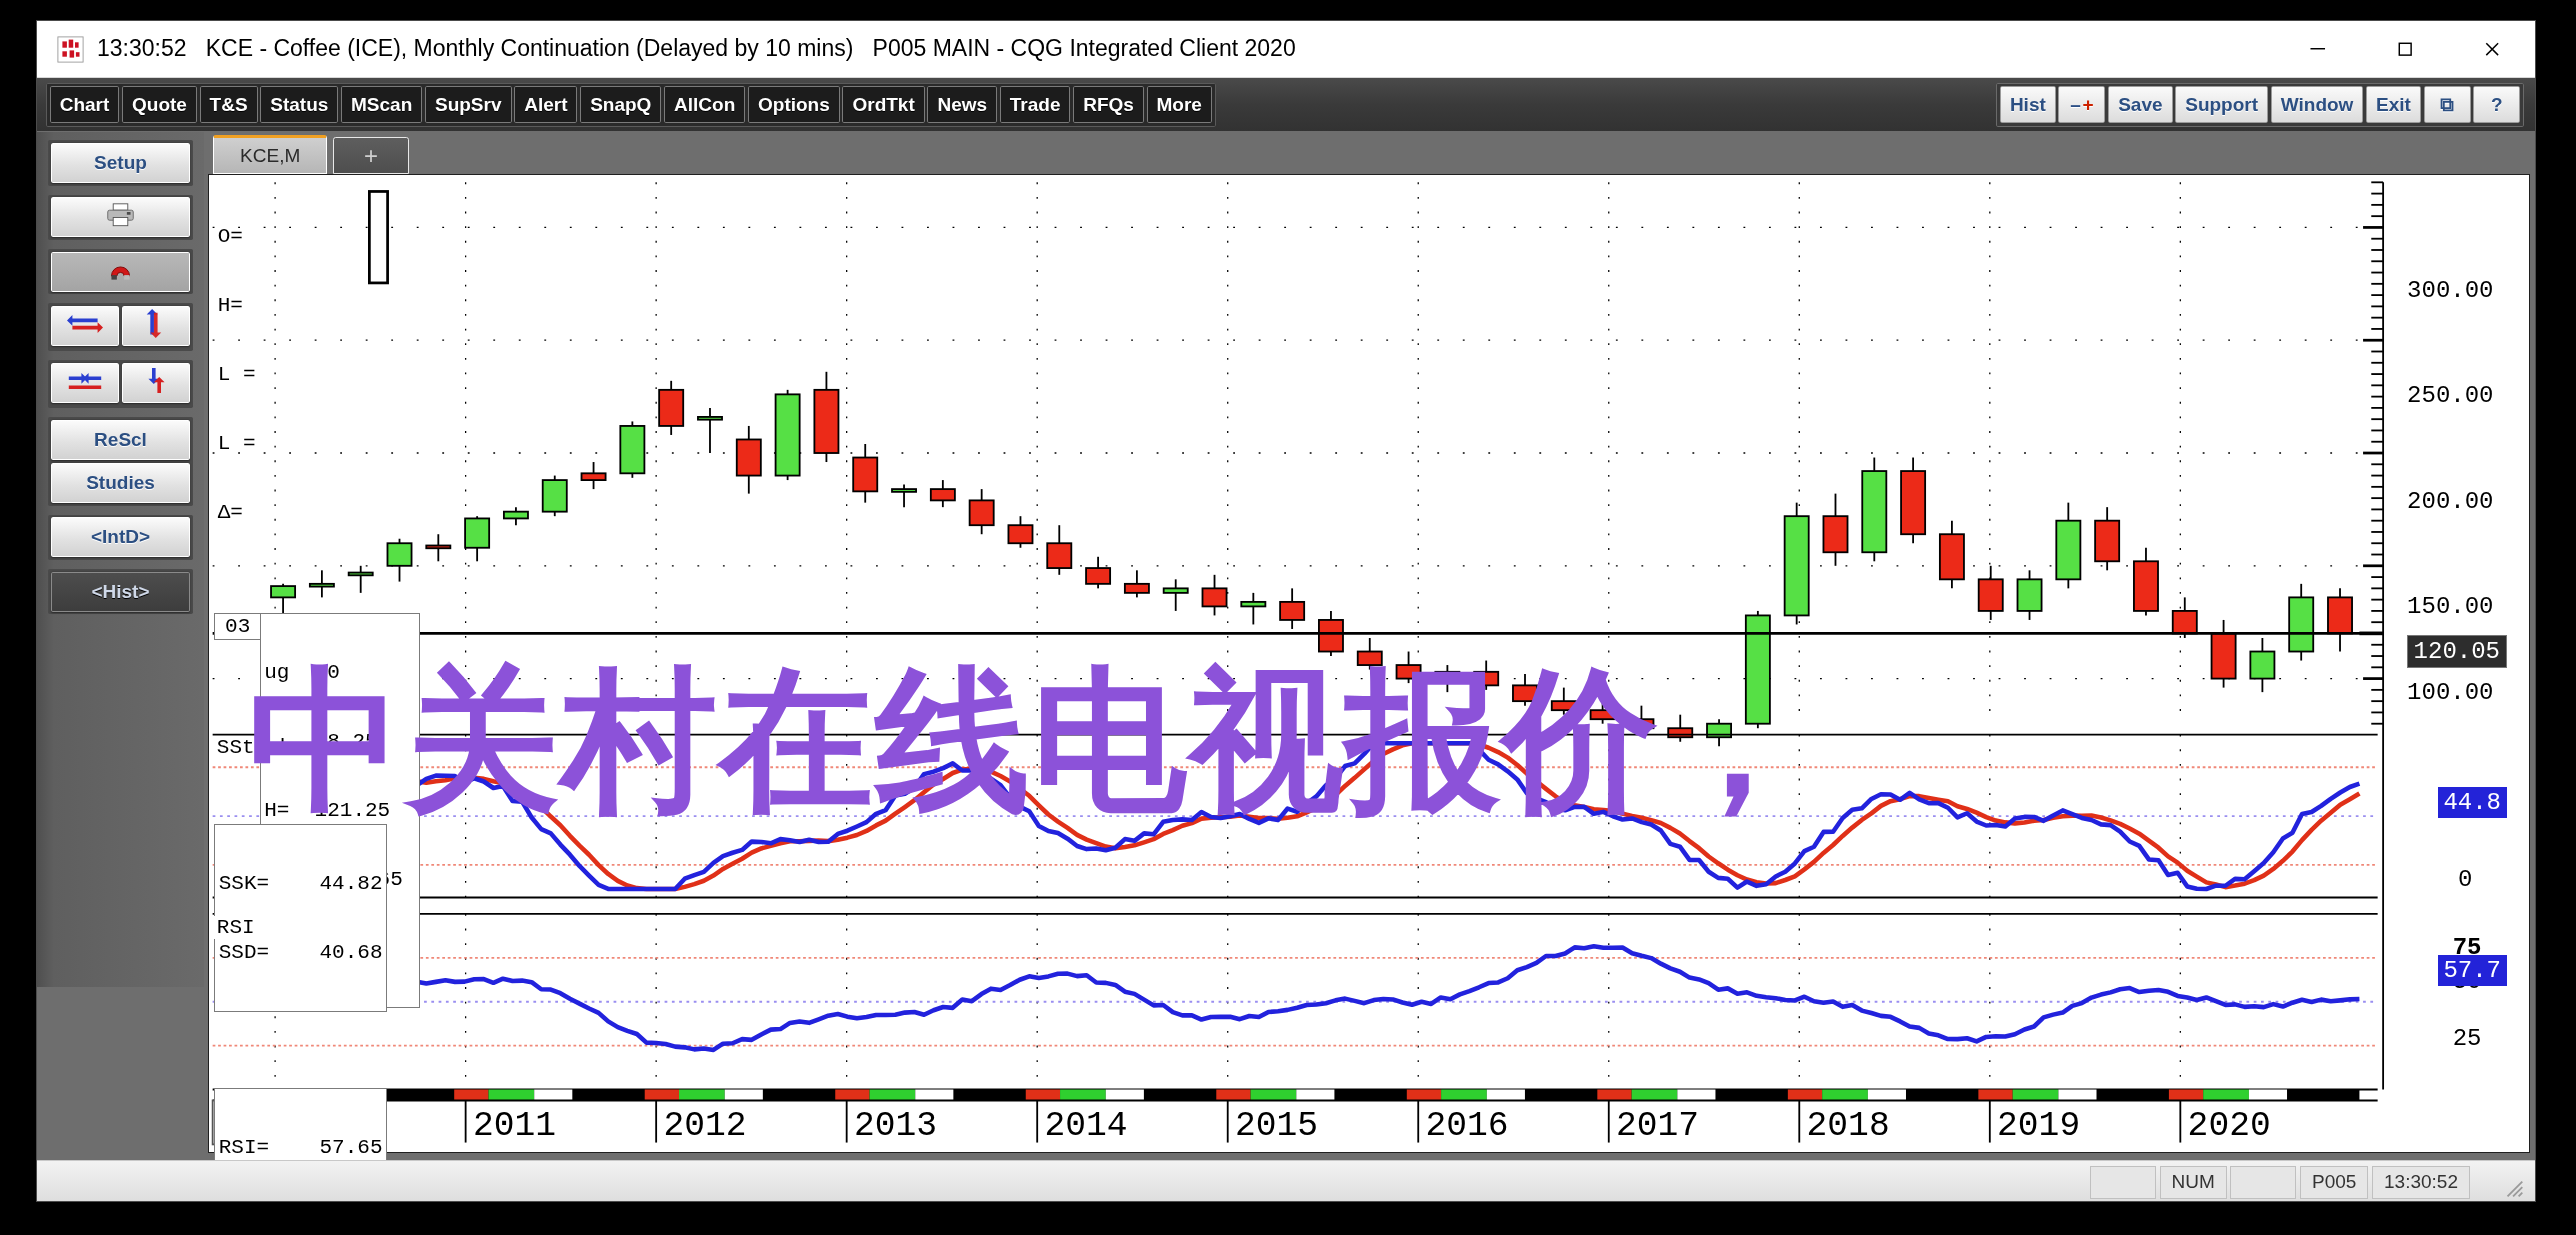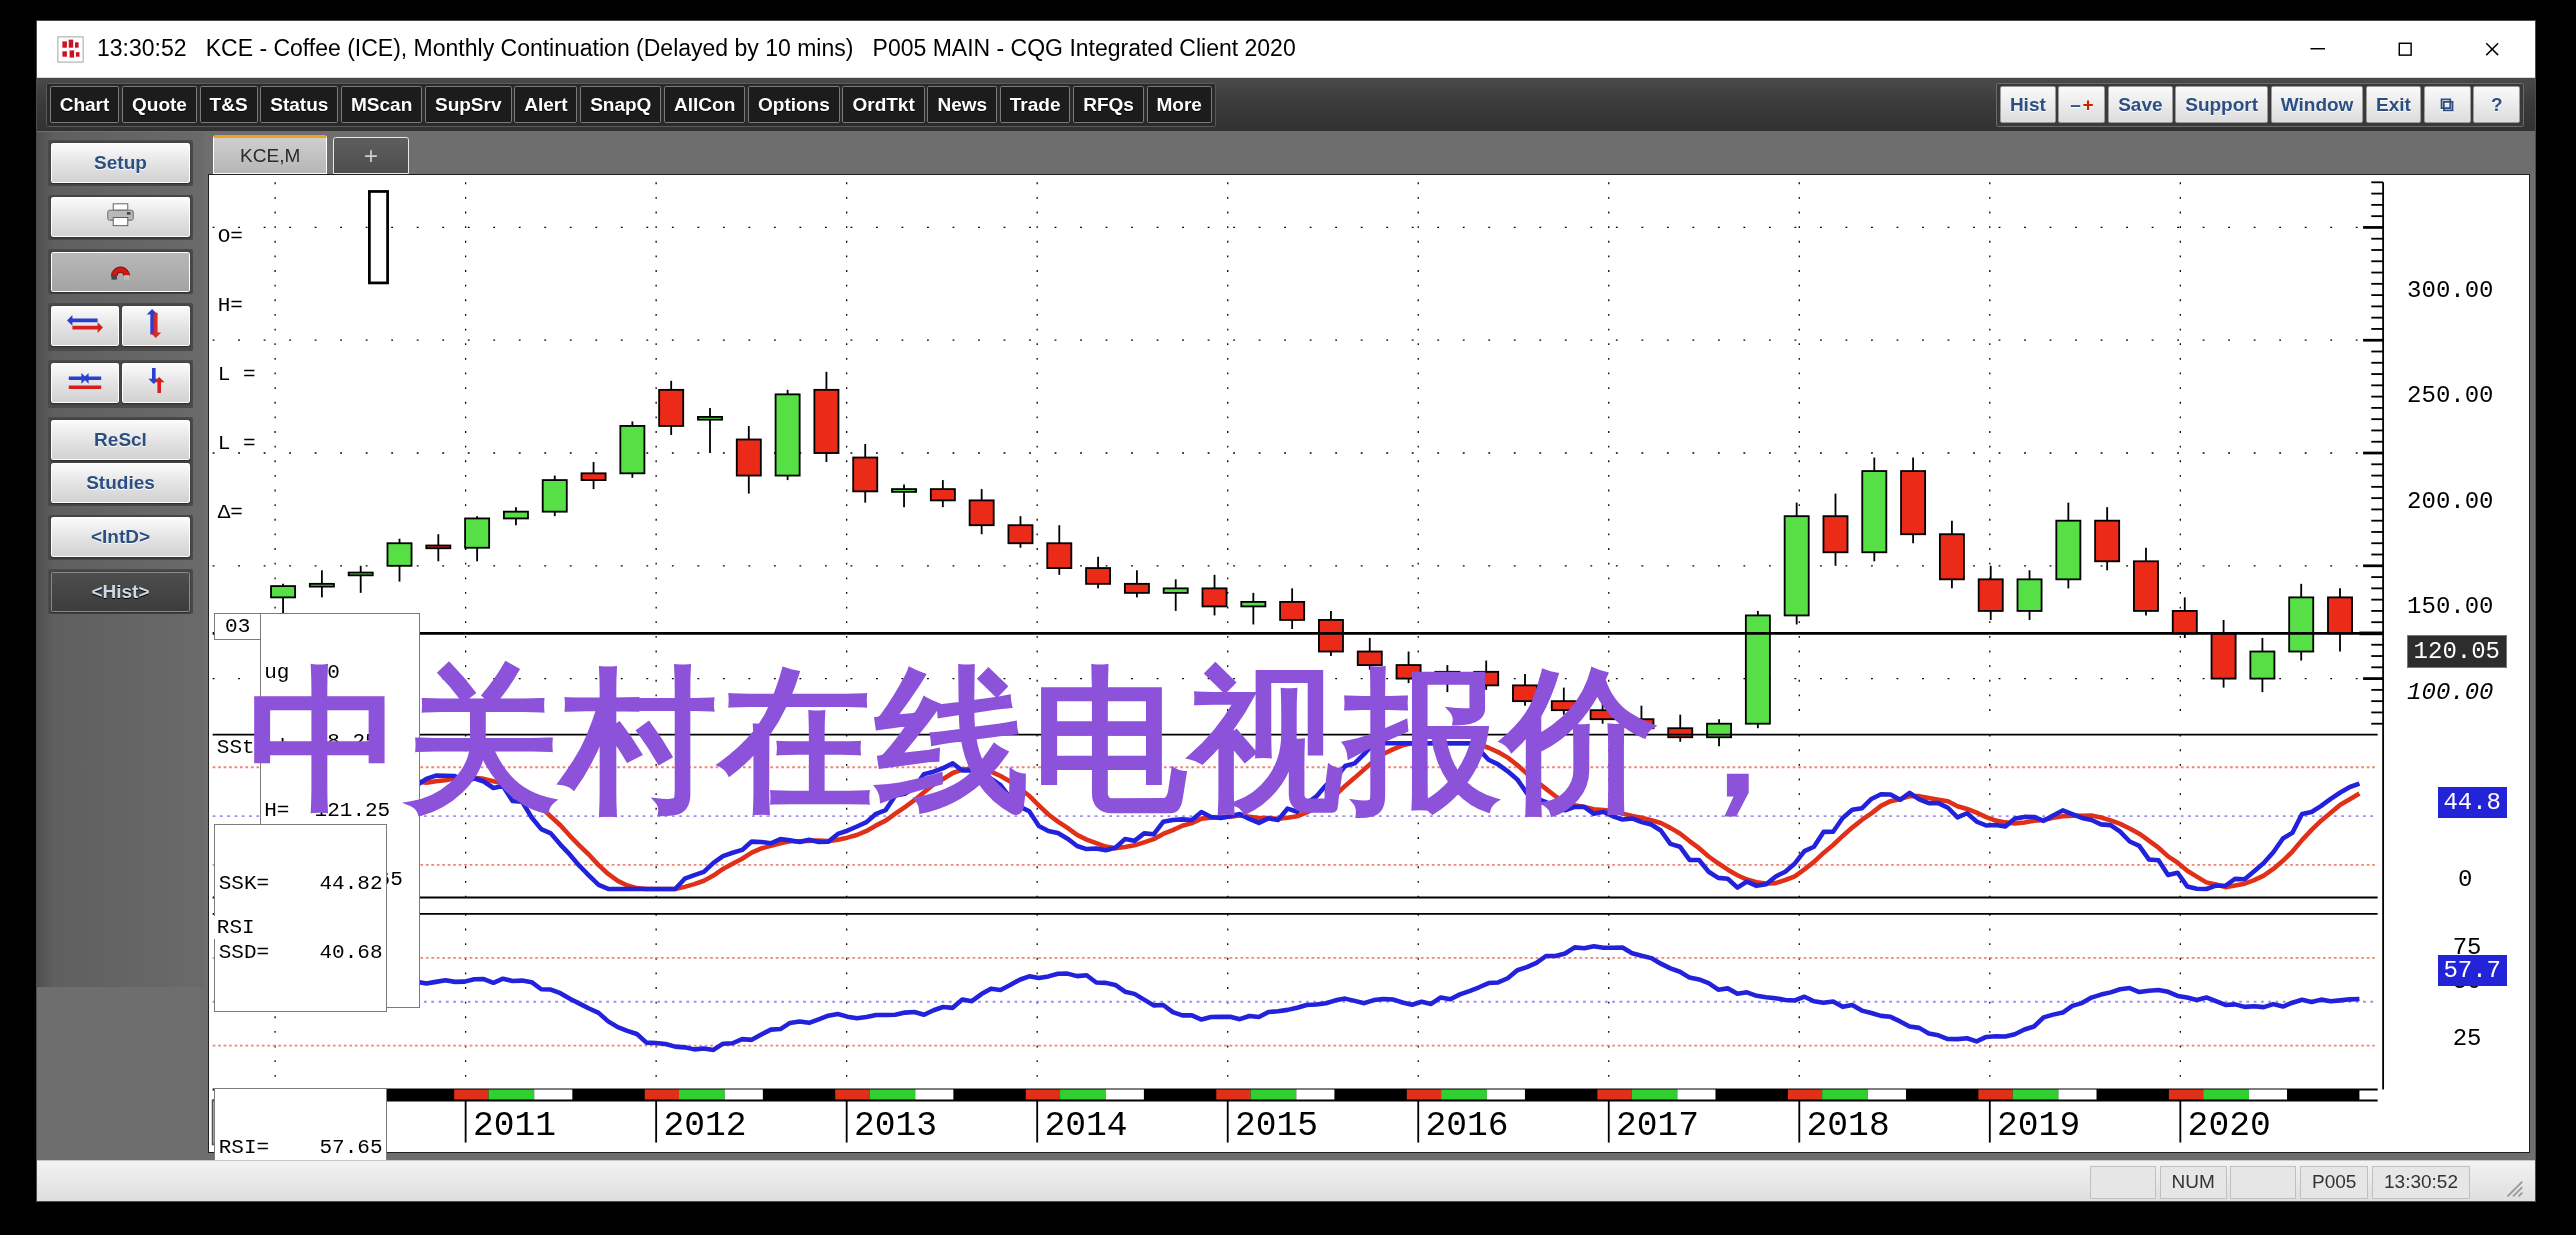--- a/index.html
+++ b/index.html
@@ -551,28 +551,28 @@
 
           <div class="panel-label" style="left:5.5px;top:741px;">RSI</div>
           <div class="readout" style="left:5.5px;top:913px;">
             <div>RSI=    57.65</div>
           </div>
 
           <div class="axlbl" style="right:35px;top:102px;">300.00</div>
           <div class="axlbl" style="right:35px;top:207px;">250.00</div>
           <div class="axlbl" style="right:35px;top:313px;">200.00</div>
           <div class="axlbl" style="right:35px;top:418px;">150.00</div>
-          <div class="axlbl" style="right:35px;top:504px;font-style:italic;">100.00</div>
+          <div class="axlbl" style="right:35px;top:504px;">100.00</div>
           <div class="axbadge dark" style="right:22px;top:460px;">120.05</div>
 
           <div class="axlbl" style="right:47px;top:611px;">50</div>
           <div class="axbadge blue" style="right:22px;top:612px;">44.8</div>
           <div class="axlbl" style="right:56px;top:691px;">0</div>
 
-          <div class="axlbl" style="right:47px;top:759px;">75</div>
+          <div class="axlbl" style="right:47px;top:759px;font-weight:bold;">75</div>
           <div class="axlbl" style="right:47px;top:793px;">50</div>
           <div class="axbadge blue" style="right:22px;top:780px;">57.7</div>
           <div class="axlbl" style="right:47px;top:850px;">25</div>
         </div>
 
         <div class="watermark">中关村在线电视报价，</div>
       </div>
     </div>
 
     <div class="statusbar">

